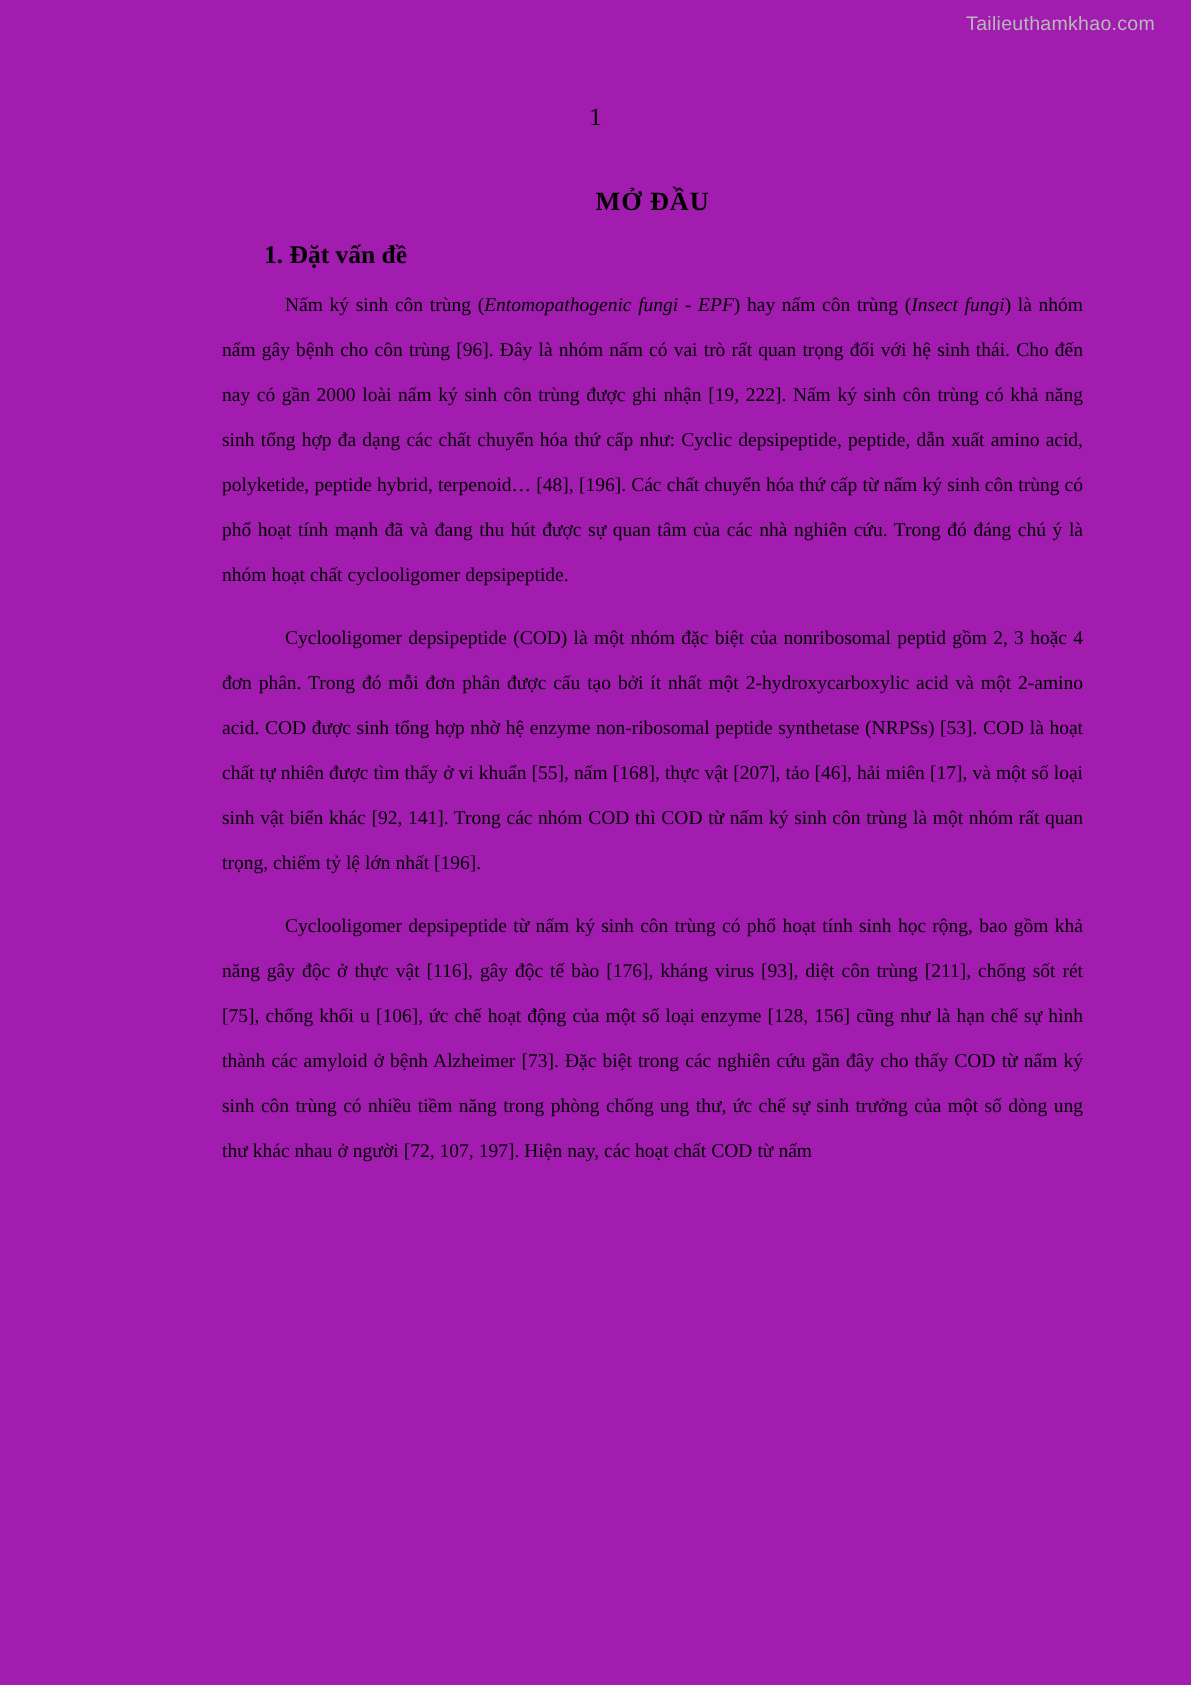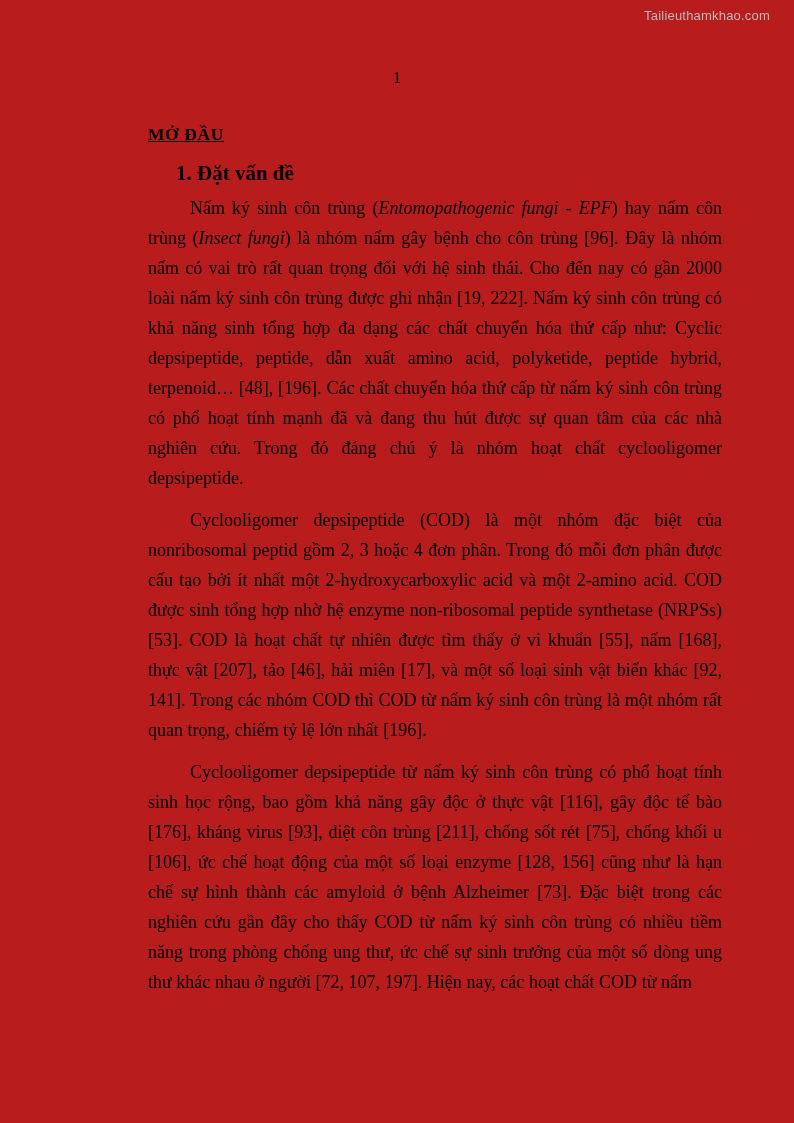--- a/index.html
+++ b/index.html
@@ -9,21 +9,21 @@
     background: #ffffff;
   }
   body {
     font-family: "Liberation Serif", "DejaVu Serif", serif;
     color: #000000;
   }
   .page {
     position: relative;
     width: 794px;
     height: 1123px;
-    background: #b91c1c;
+    background: #a21caf;
     overflow: hidden;
     box-sizing: border-box;
   }
   
   .watermark {
     position: absolute;
     top: 8px;
     right: 24px;
     font-family: "Liberation Sans", "DejaVu Sans", sans-serif;
     font-size: 13px;
@@ -43,37 +43,37 @@
     line-height: 1;
   }
   
   .content {
     position: absolute;
     left: 148px;
     top: 124px;
     width: 574px;
   }
   .doc-title {
+    text-align: center;
     font-weight: bold;
     font-size: 17.5px;
     letter-spacing: 0.6px;
     margin: 0 0 14px 0;
     line-height: 1.2;
-    text-decoration: underline;
   }
   .section-heading {
     font-weight: bold;
-    font-size: 21px;
+    font-size: 17px;
     margin: 0 0 6px 0;
     text-indent: 28px;
     line-height: 1.35;
   }
   p.body-par {
     margin: 0;
-    font-size: 18px;
+    font-size: 13px;
     line-height: 30px;
     text-align: justify;
     text-indent: 42px;
     hyphens: none;
     word-spacing: 0.1px;
   }
   p.body-par + p.body-par {
     margin-top: 12px;
   }
   .ital { font-style: italic; }

